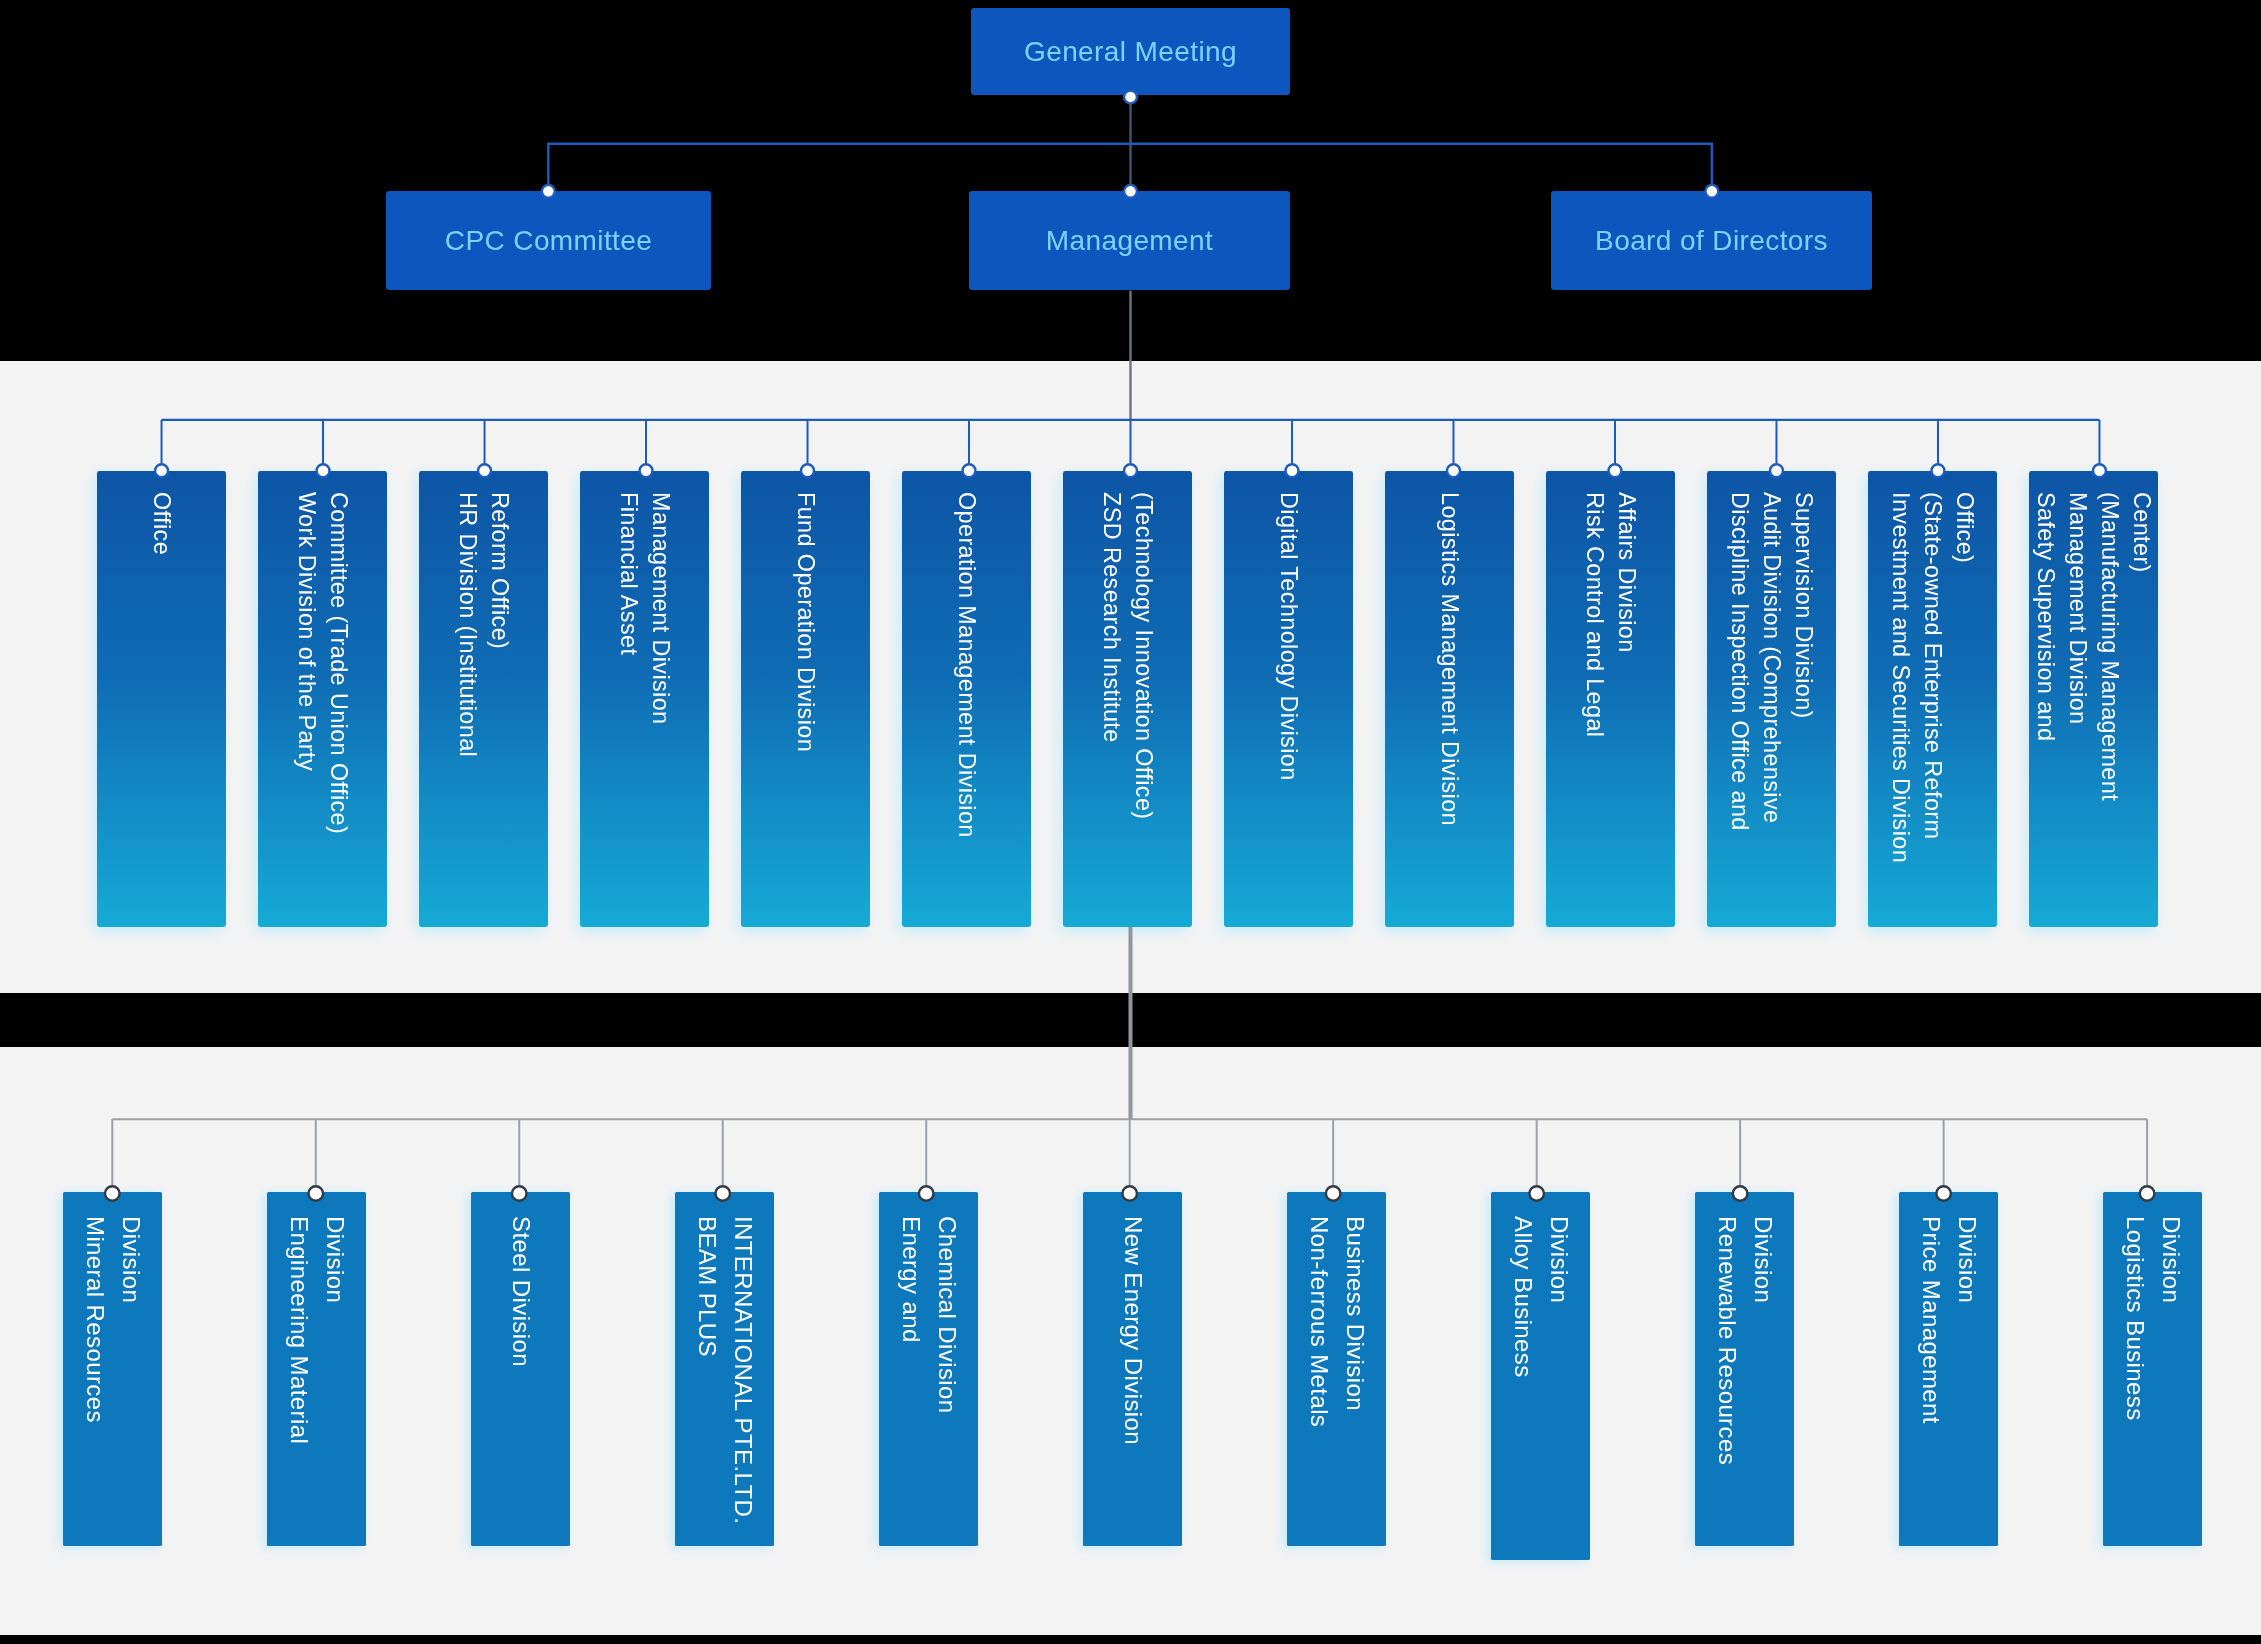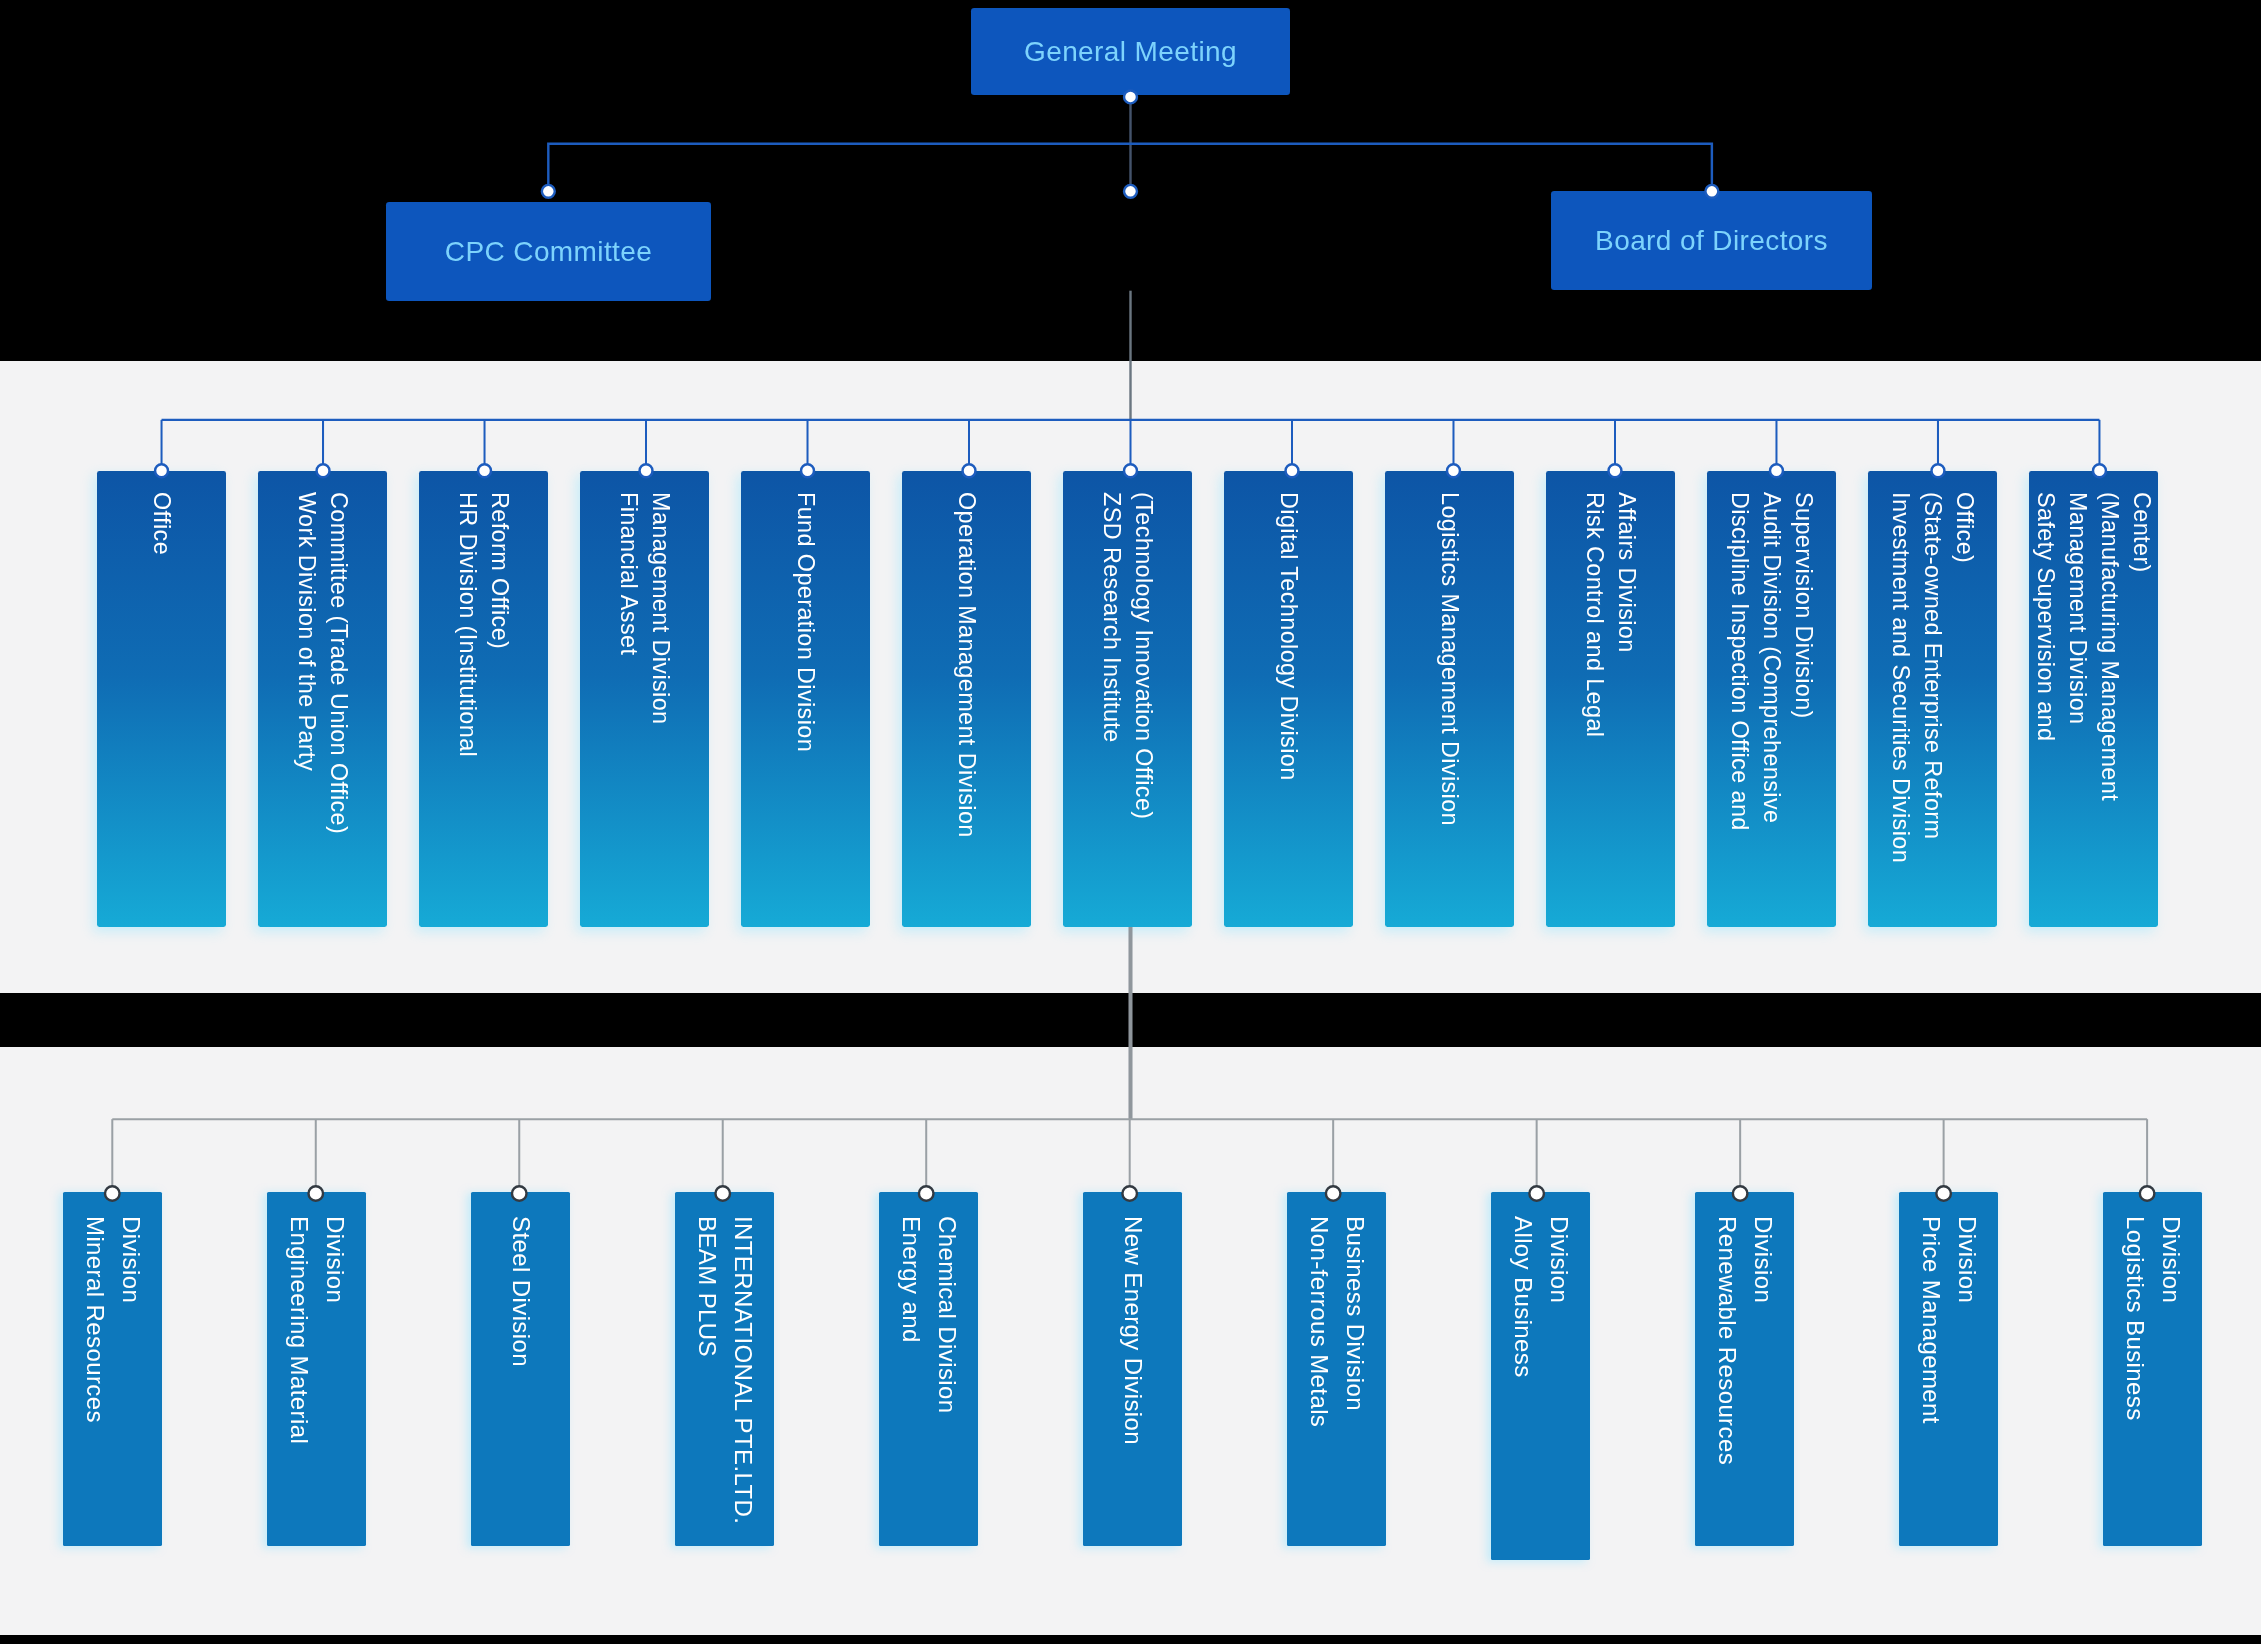--- a/index.html
+++ b/index.html
@@ -16,21 +16,21 @@
   
   .wires{position:absolute;left:0;top:0;width:2261px;height:1644px;pointer-events:none;z-index:5;}
 
   
   .exec-node{
     position:absolute;display:flex;align-items:center;justify-content:center;
     background:#0d56bd;color:#7dd3fc;font-size:28px;letter-spacing:0.4px;
     border-radius:3.2px;text-align:center;z-index:2;
   }
   .n-root{left:971px;top:8px;width:319px;height:87px;}
-  .n-cpc{left:386px;top:202px;width:325px;height:99px;}
+  .n-cpc{left:386px;top:191px;width:325px;height:99px;}
   .n-mgmt{left:969px;top:191px;width:321px;height:99px;}
   .n-board{left:1551px;top:191px;width:321px;height:99px;}
 
   
   .dept-row{
     position:absolute;left:97px;top:471px;display:flex;gap:32px;z-index:2;
   }
   .dept-node{
     width:129px;height:456px;border-radius:2.4px;
     background:linear-gradient(180deg,#0d55a6 0%,#0f6cb4 45%,#16aad6 100%);
@@ -64,20 +64,23 @@
 
   <div class="band-top"></div>
   <div class="band-mid"></div>
   <div class="band-bottom"></div>
 
   <div class="exec-node n-root">
     <span>General Meeting</span>
   </div>
   <div class="exec-node n-cpc">
     <span>CPC Committee</span>
+  </div>
+  <div class="exec-node n-mgmt">
+    <span>Management</span>
   </div>
   <div class="exec-node n-board">
     <span>Board of Directors</span>
   </div>
 
   <div class="dept-row">
     <div class="dept-node">
         <span class="vtext">Office</span>
       </div>
     <div class="dept-node">

